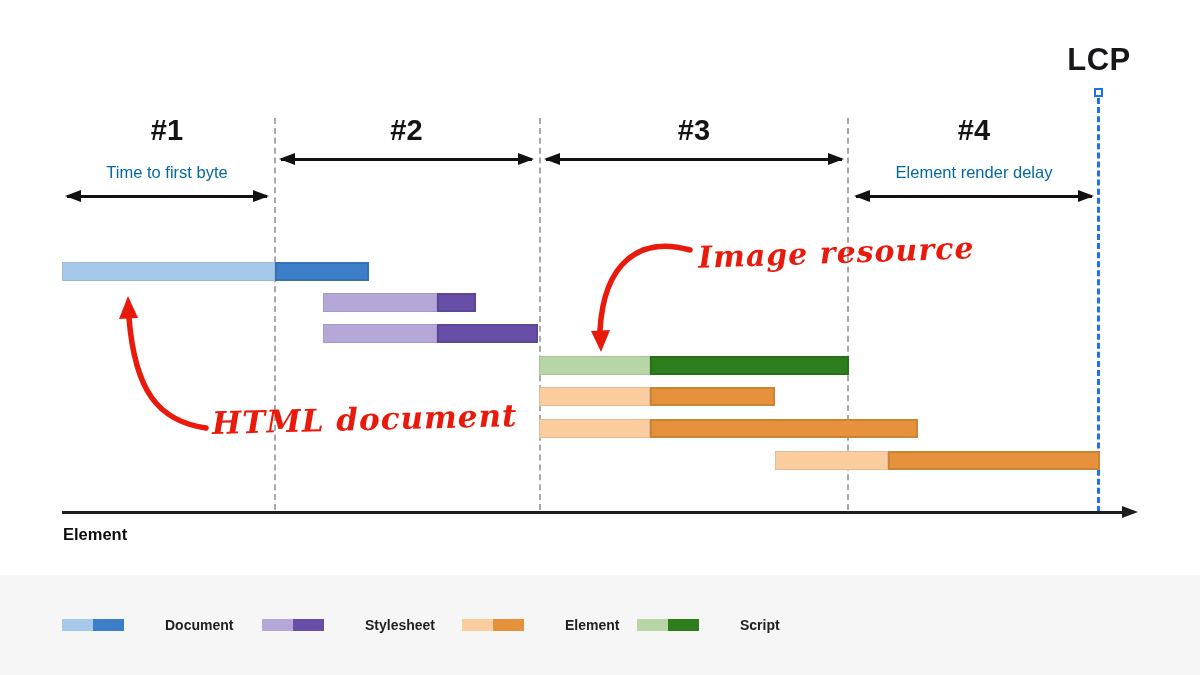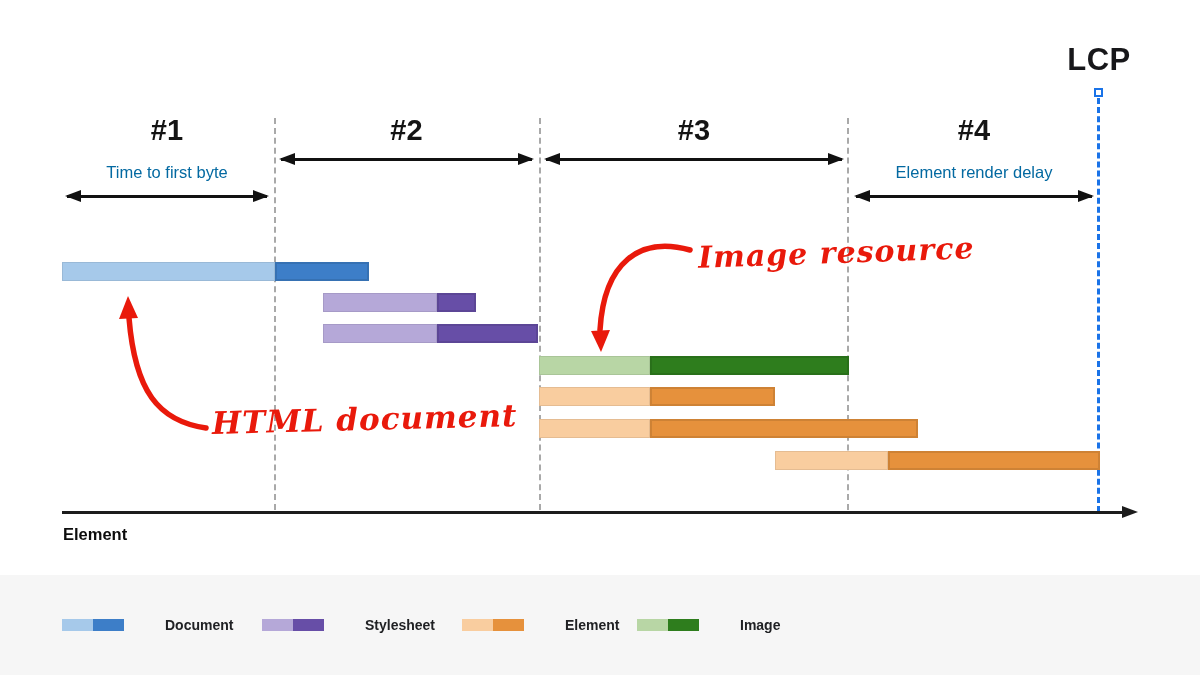--- a/index.html
+++ b/index.html
@@ -151,16 +151,16 @@
           <span style="background:#f9cd9f"></span>
           <span style="background:#e6913c"></span>
         </span>
         <span class="legend-label">Element</span>
       </div>
       <div class="legend-item" style="left: 637px;">
         <span class="legend-swatch">
           <span style="background:#b8d6a5"></span>
           <span style="background:#2e7d1d"></span>
         </span>
-        <span class="legend-label">Image</span>
+        <span class="legend-label">Script</span>
       </div>
     </div>
 </div>
 
 </body></html>

